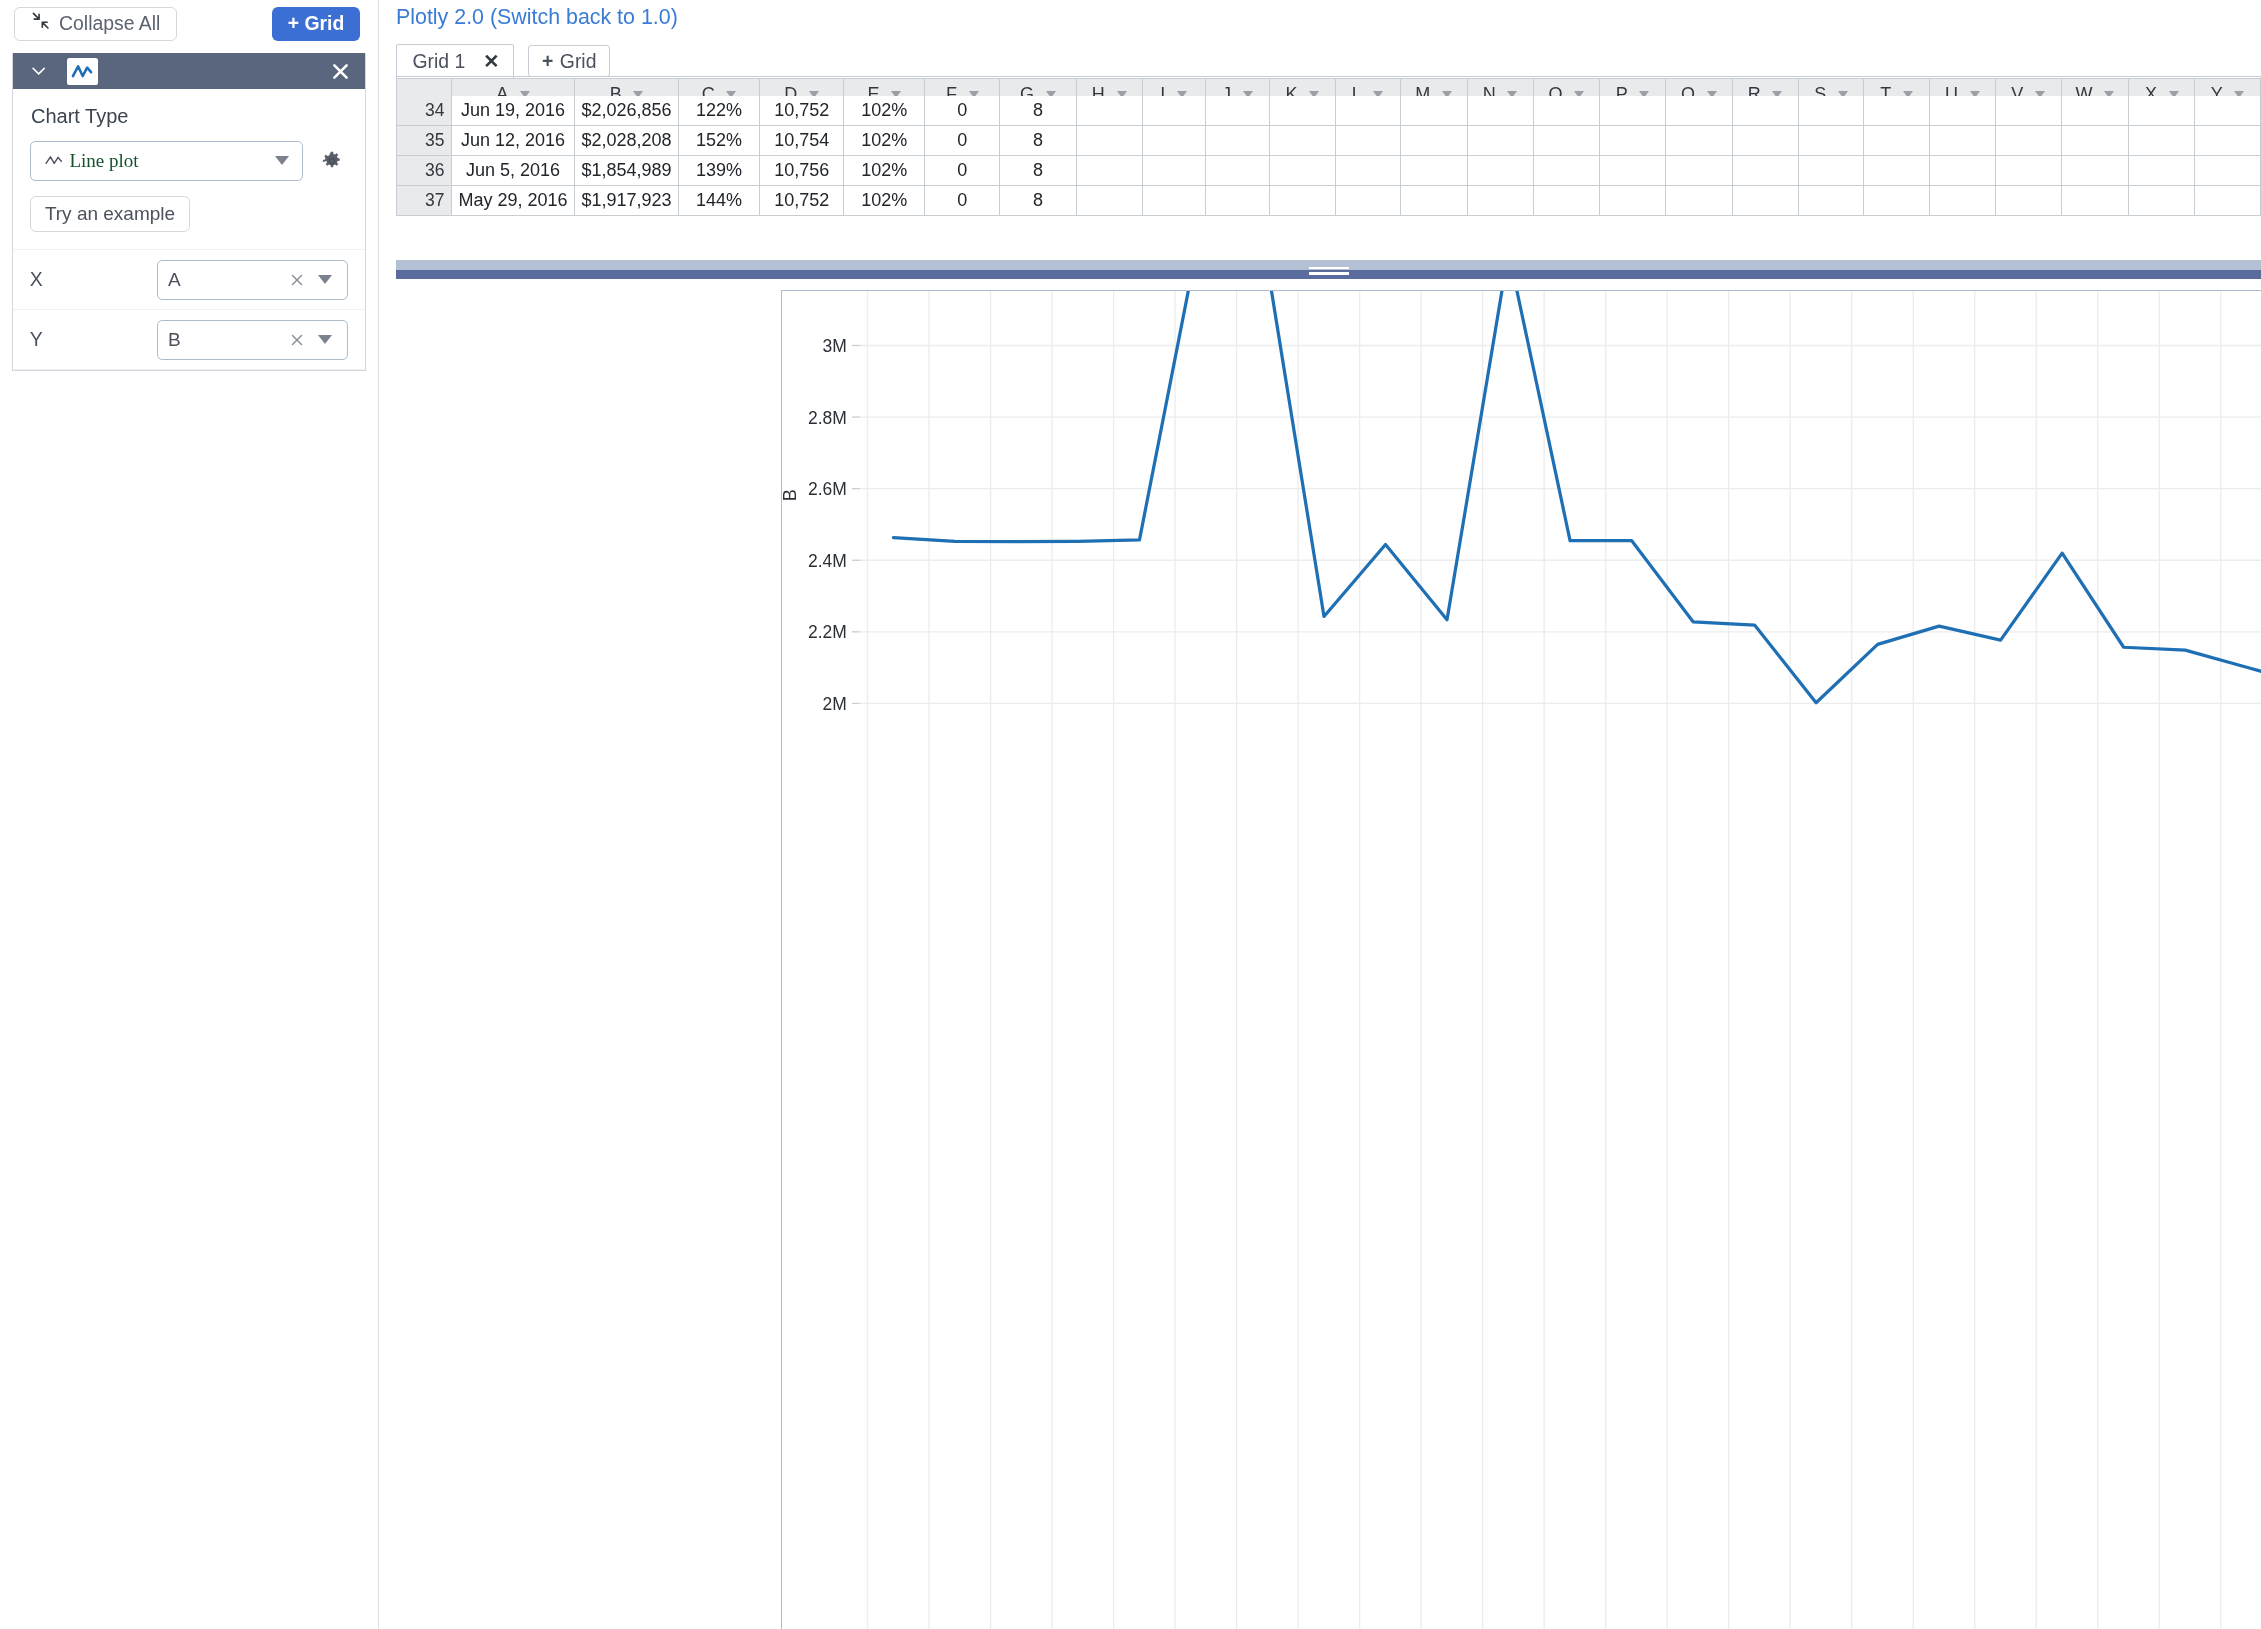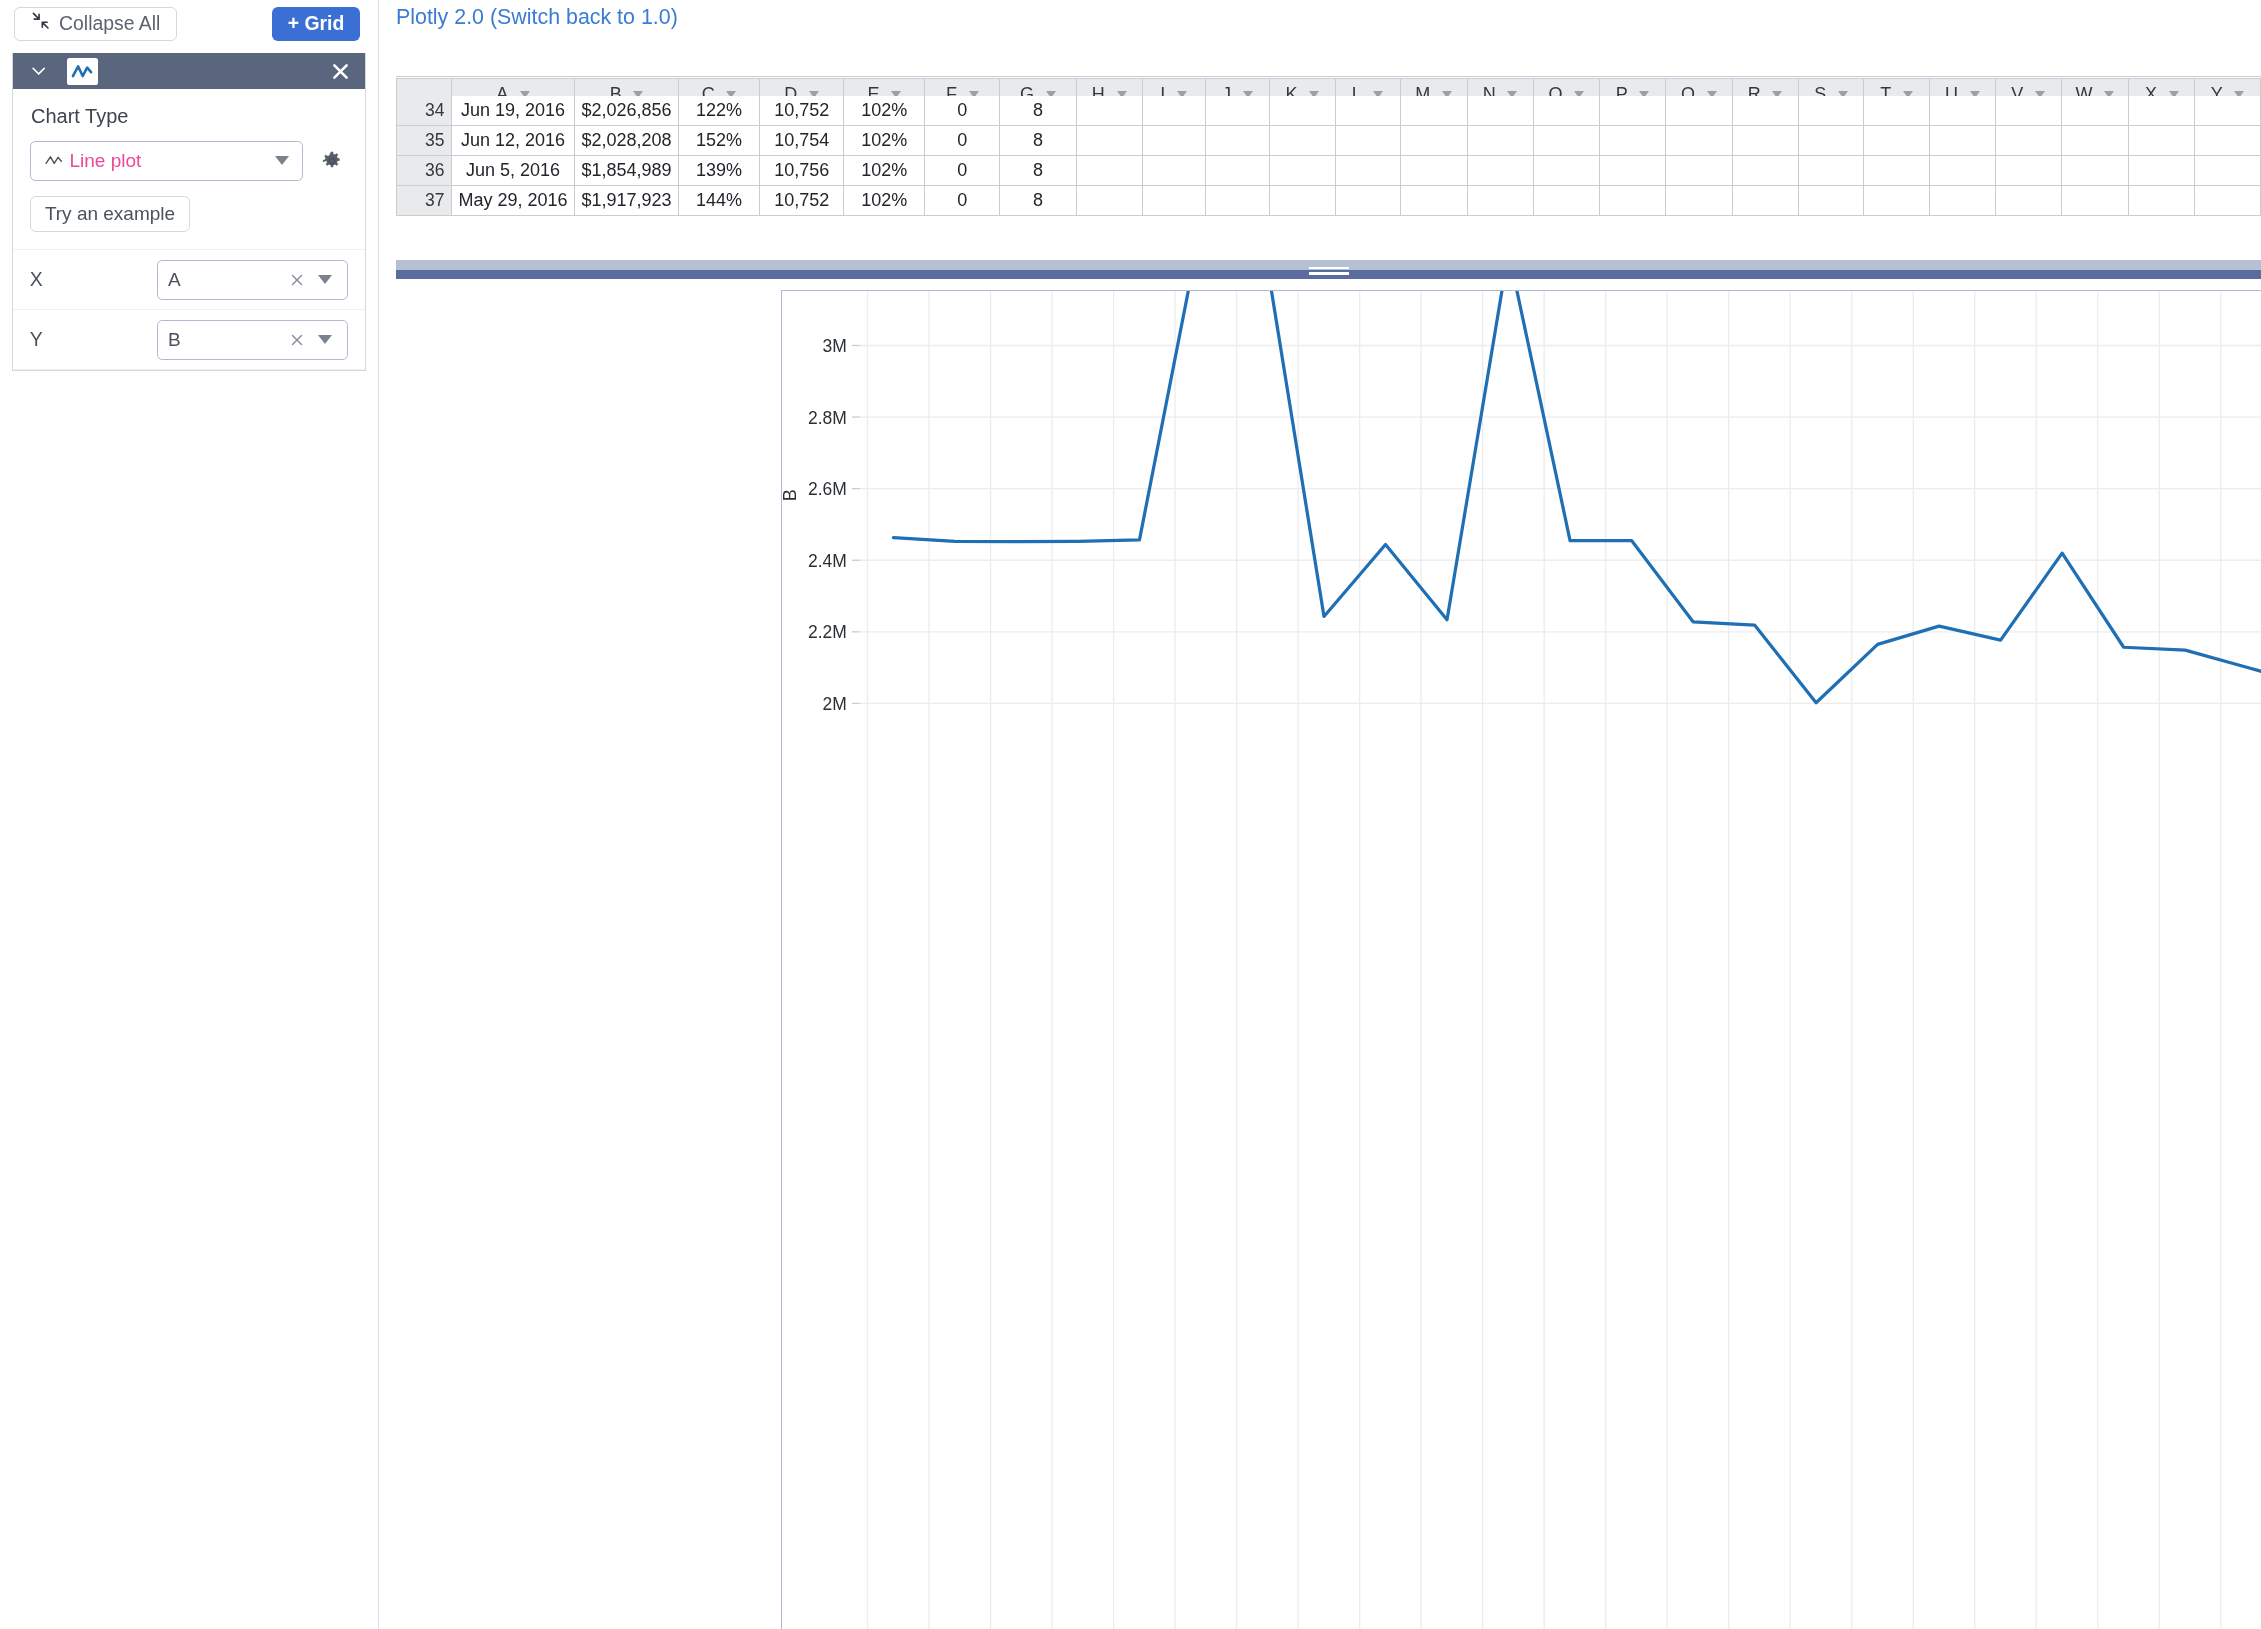--- a/index.html
+++ b/index.html
@@ -73,21 +73,21 @@
     font-size: 20px; color: #3c4450; margin: 0 0 13px 1.3px; font-weight: 400;
   }
   .select-row { display: flex; align-items: center; gap: 13px; }
   .select-box {
     flex: 1; height: 40px;
     border: 1.3px solid #aebace; border-radius: 5.2px; background: #fff;
     display: flex; align-items: center; padding: 0 9px;
     cursor: pointer; position: relative;
   }
   .select-box .sb-icon { margin: 0 6.5px 0 3.9px; display: flex; }
-  .select-box .sb-label { font-size: 19px; color: #ec4899; flex: 1; }
+  .select-box .sb-label { font-size: 19px; color: #14532d; flex: 1; font-family: Liberation Serif, serif; }
   .caret {
     width: 0; height: 0; border-left: 7.8px solid transparent;
     border-right: 7.8px solid transparent; border-top: 9px solid #7b828d;
     margin-left: 6.5px; margin-right: 3.9px; flex: none;
   }
   .gear-btn { width: 32px; height: 32px; display: flex; align-items: center; justify-content: center; cursor: pointer; }
   .btn-example {
     margin-top: 15.5px; height: 36px; display: inline-flex; align-items: center;
     padding: 0 14.2px; border: 1.3px solid #d3d7dd; border-radius: 5.8px;
     background: #fff; color: #4b525e; font-size: 19px; cursor: pointer;
@@ -276,20 +276,30 @@
 
 
       </div>
     </div>
   </div>
 
   <div id="main">
 
     <div id="app-title">Plotly 2.0 (Switch back to 1.0)</div>
 
+    <div id="tabstrip">
+      <div class="tab">
+        <span>Grid 1</span>
+        <span class="tab-close">✕</span>
+      </div>
+      <div class="tab-add">
+        <span style="font-weight:700;">+</span>
+        <span>Grid</span>
+      </div>
+    </div>
     <div id="tab-rule"></div>
 
     <div id="grid-wrap">
       <table class="sheet" id="sheet-table">
           <thead>
             <tr>
               <th class="corner"></th>
               <th style="width: 96px;">
                 <div class="hdr">
                   <span>A</span>

